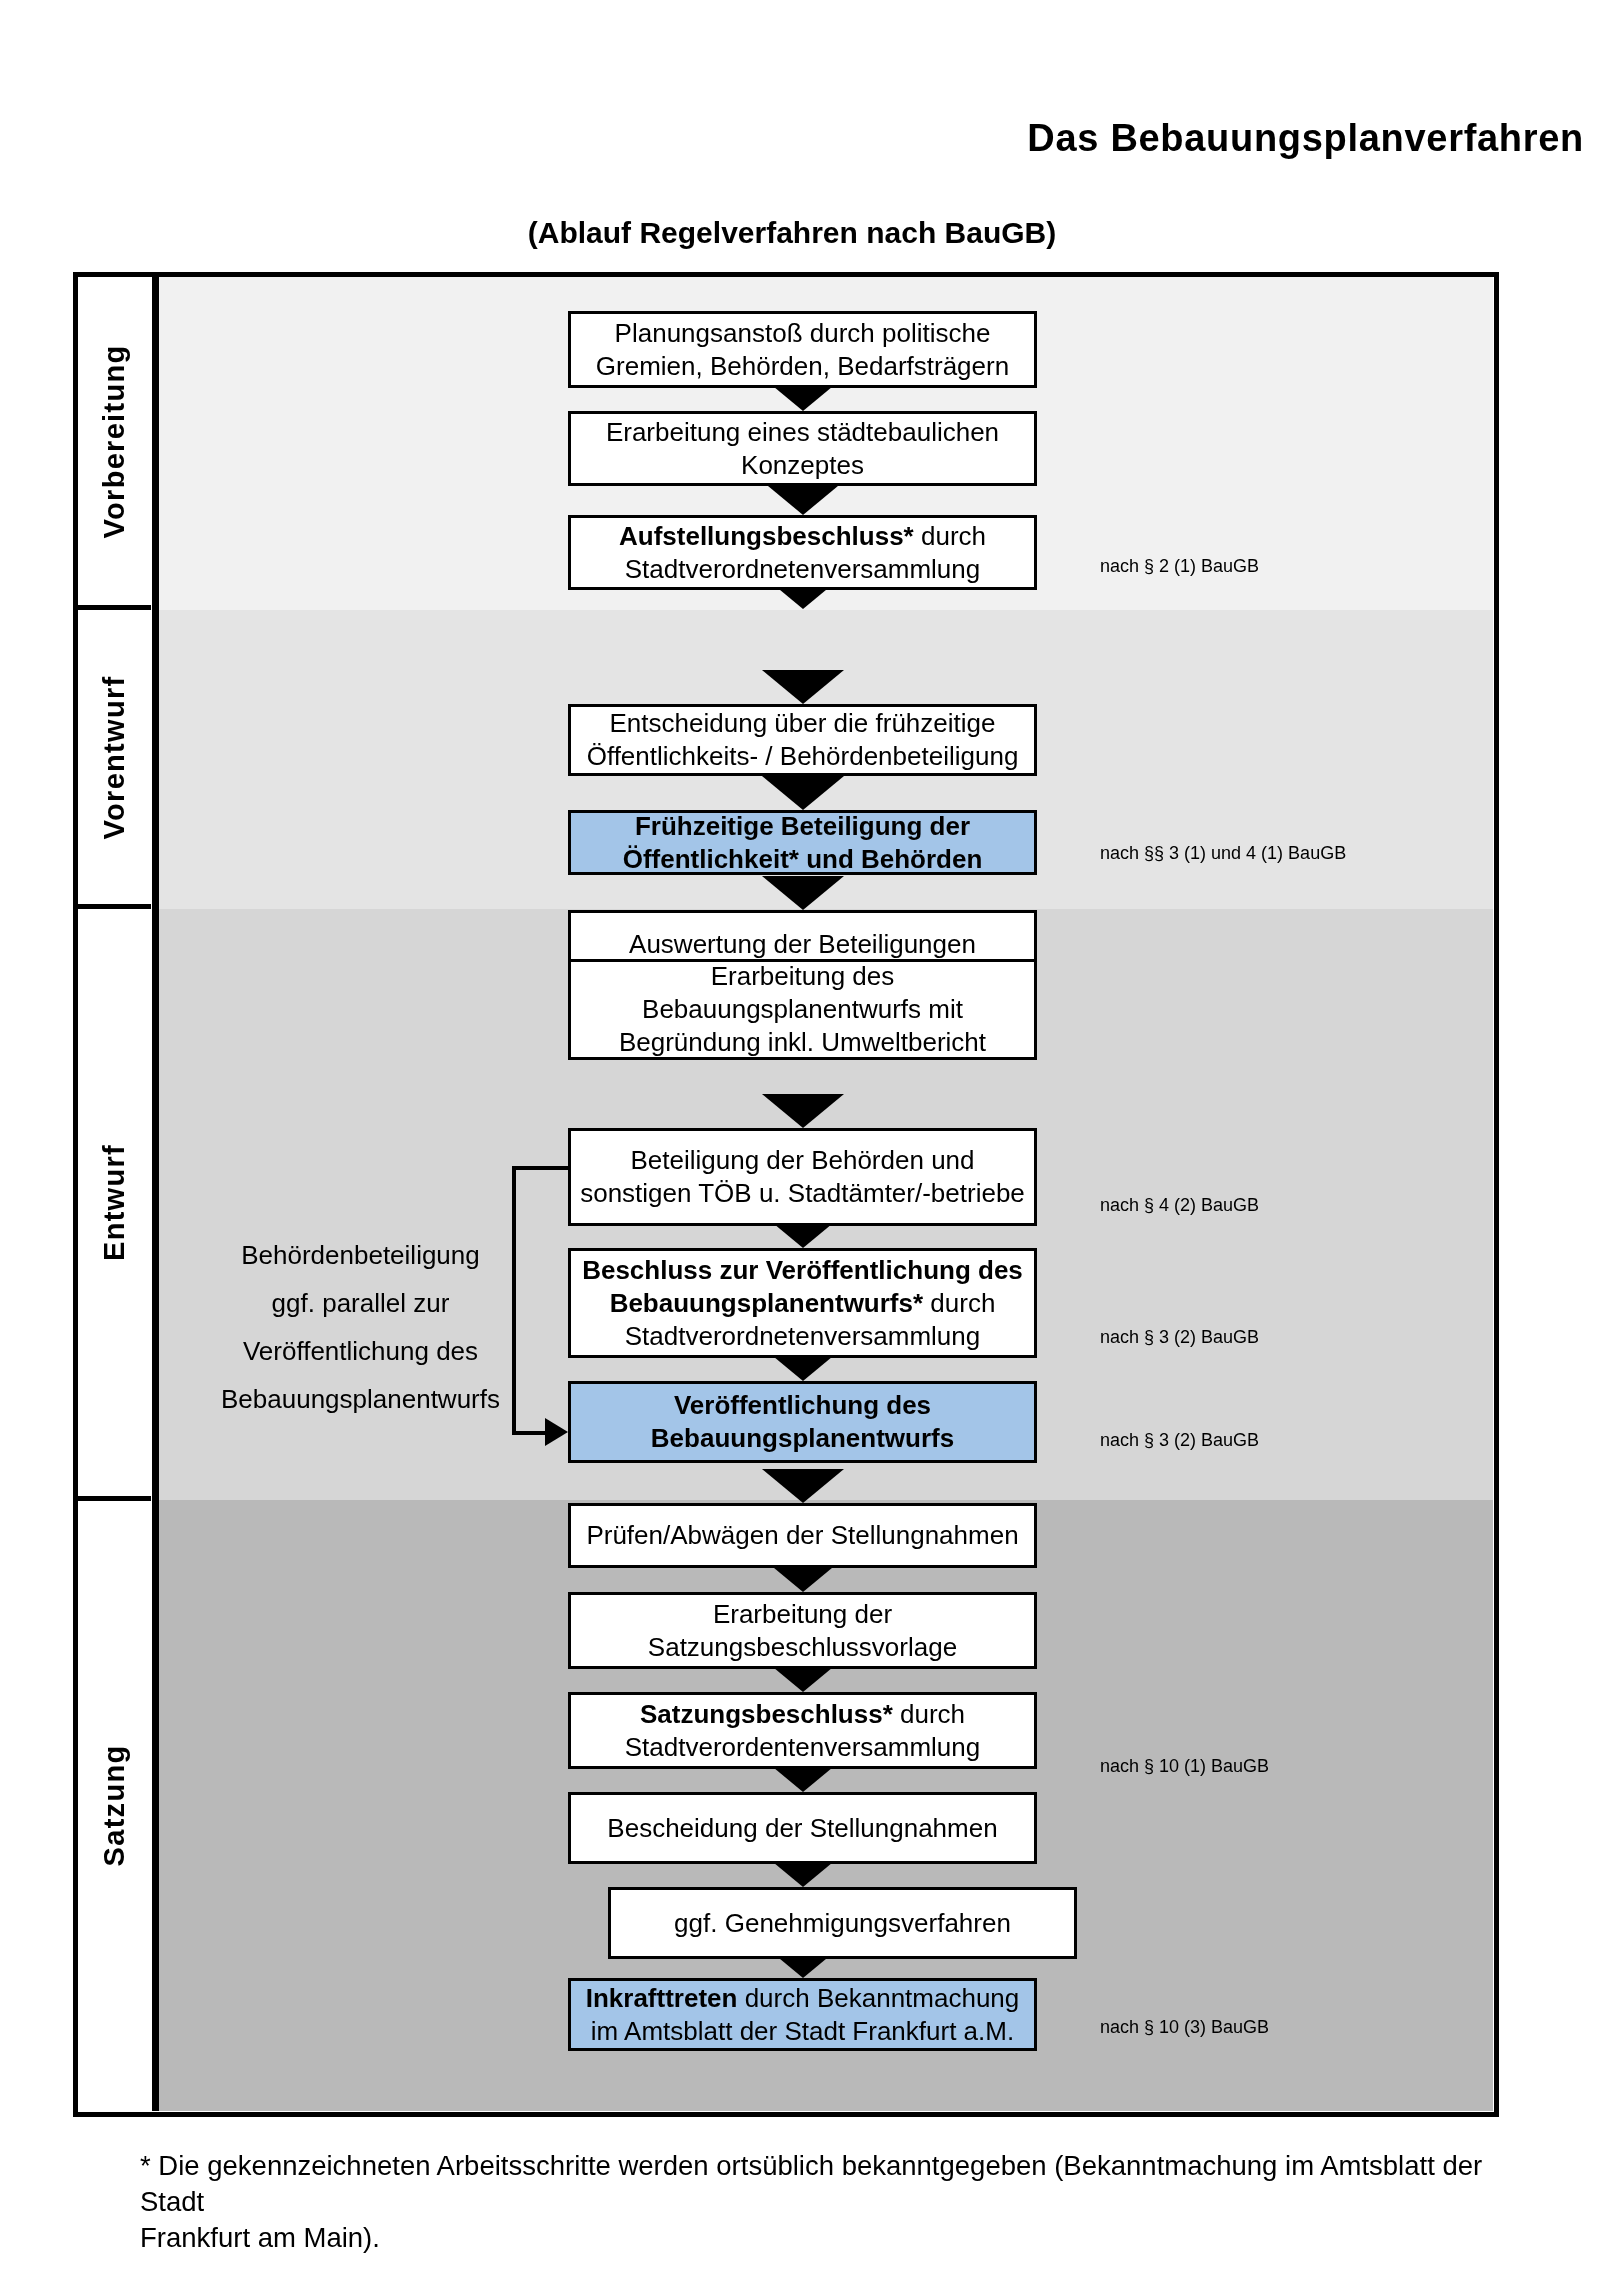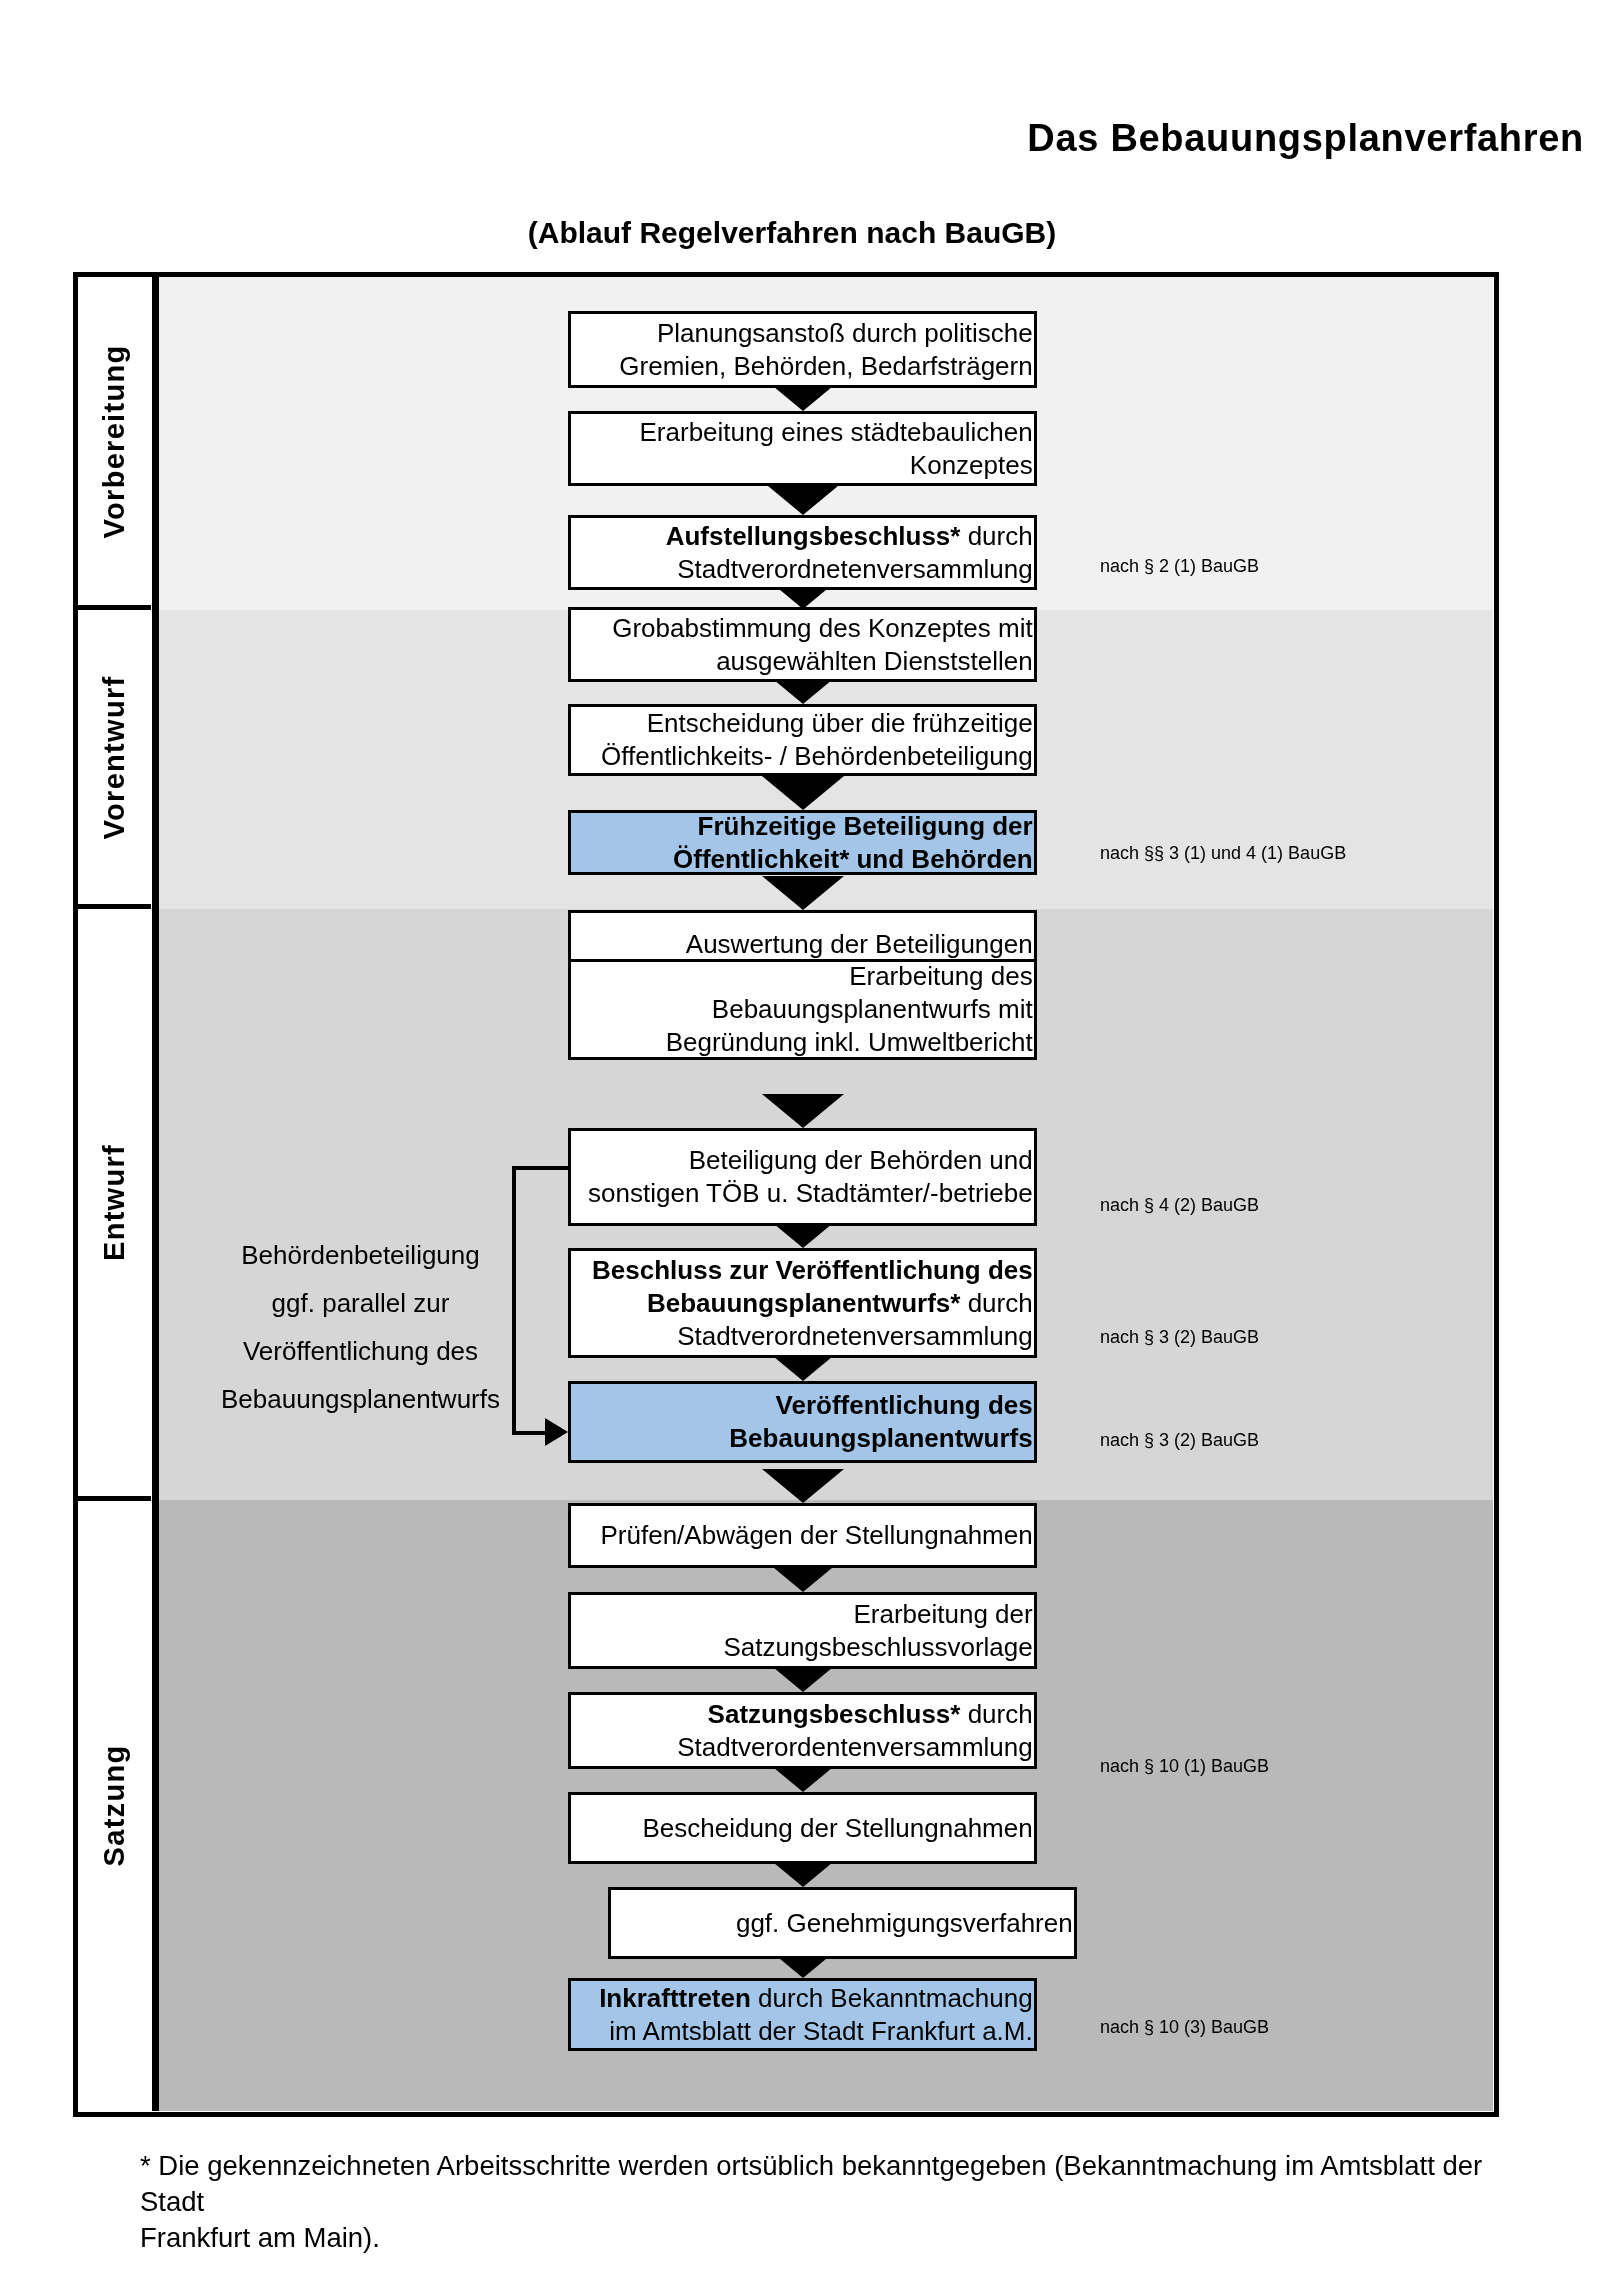--- a/index.html
+++ b/index.html
@@ -30,21 +30,21 @@
 
   .band{position:absolute;left:81px;width:1334px;}
   .band1{top:0;height:333px;background:var(--band1);}
   .band2{top:333px;height:299px;background:var(--band2);}
   .band3{top:632px;height:592px;background:var(--band3);}
   .band4{top:1223px;height:611px;background:var(--band4);}
 
   
   .fbox{position:absolute;left:568px;width:469px;background:#ffffff;
     border:3.9px solid var(--line);display:flex;align-items:center;justify-content:center;
-    text-align:right;font-size:26px;line-height:33px;z-index:2;}
+    text-align:center;font-size:26px;line-height:33px;z-index:2;}
   .fbox .ftxt{width:100%;white-space:pre-line;padding:0 1.3px;}
   .bld{font-weight:bold;}
   .hl{background:var(--highlight);}
 
   .b1{top:311px;height:77px;}
   .b2{top:411px;height:75px;}
   .b3{top:515px;height:75px;}
   .b4{top:607px;height:75px;}
   .b5{top:704px;height:72px;}
   .b6{top:810px;height:65px;}
@@ -125,24 +125,20 @@
   <div class="fbox b2">
       <div class="ftxt"><span class="bld"></span><span>Erarbeitung eines städtebaulichen
 Konzeptes</span></div>
     </div>
   <div class="ar a2"></div>
   <div class="fbox b3">
       <div class="ftxt"><span class="bld">Aufstellungsbeschluss*</span><span> durch
 Stadtverordnetenversammlung</span></div>
     </div>
   <div class="ar a3"></div>
-  <div class="fbox b4">
-      <div class="ftxt"><span class="bld"></span><span>Grobabstimmung des Konzeptes mit
-ausgewählten Dienststellen</span></div>
-    </div>
   <div class="ar a4"></div>
   <div class="fbox b5">
       <div class="ftxt"><span class="bld"></span><span>Entscheidung über die frühzeitige
 Öffentlichkeits- / Behördenbeteiligung</span></div>
     </div>
   <div class="ar a5"></div>
   <div class="fbox b6 hl">
       <div class="ftxt"><span class="bld">Frühzeitige Beteiligung der
 Öffentlichkeit* und Behörden</span><span></span></div>
     </div>

